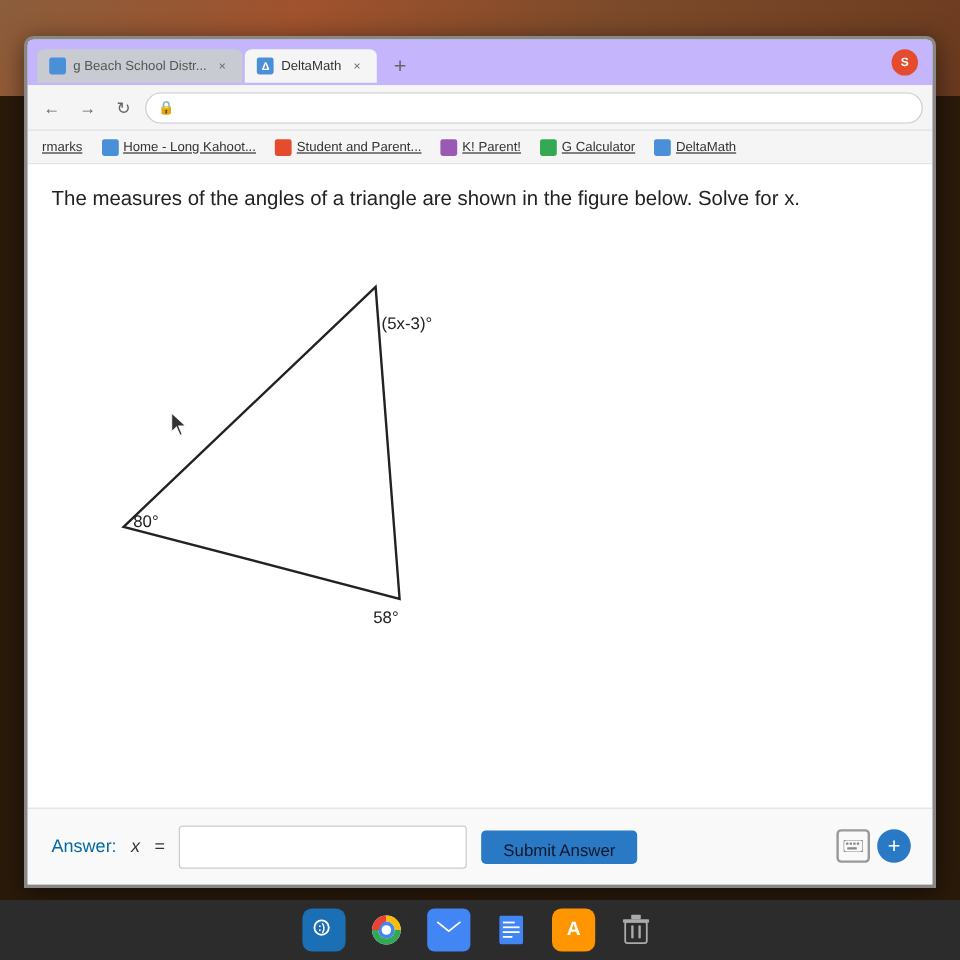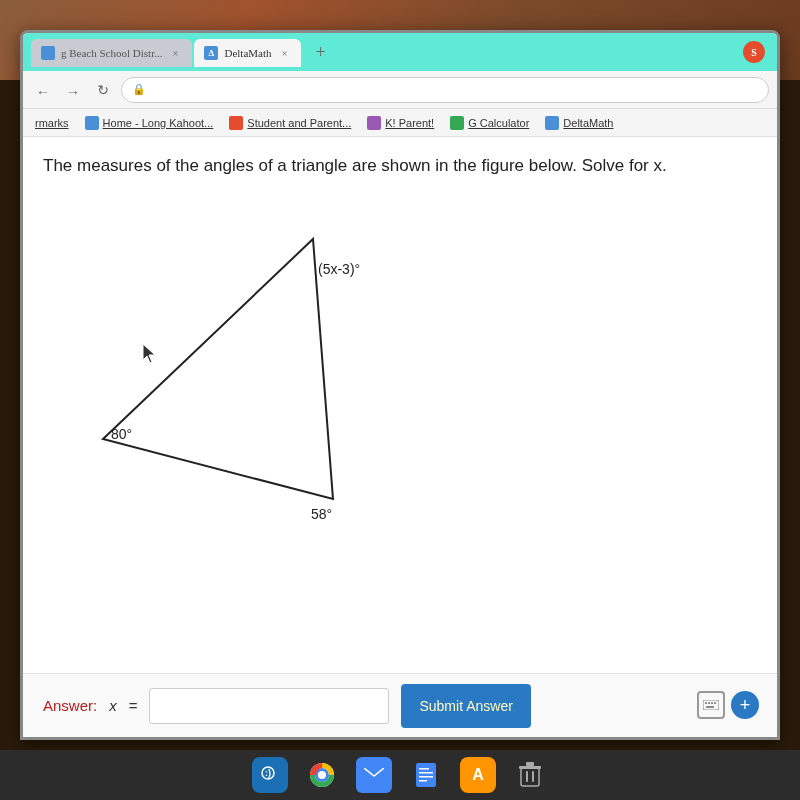--- a/index.html
+++ b/index.html
@@ -44,27 +44,26 @@
       width: 100%;
       height: 100%;
       background: #f5f5f5;
       display: flex;
       flex-direction: column;
     }
 
     
     .tab-bar {
       display: flex;
-      align-items: flex-start;
-      background: #5eead4;
+      align-items: center;
+      background: #c4b5fd;
       padding: 6px 8px 0 8px;
       gap: 2px;
       height: 38px;
       flex-shrink: 0;
-      font-family: Liberation Serif, serif;
     }
 
     .tab {
       display: flex;
       align-items: center;
       padding: 4px 10px;
       border-radius: 6px 6px 0 0;
       font-size: 11px;
       height: 28px;
       gap: 6px;
@@ -241,47 +240,47 @@
       border-top: 1px solid #e0e0e0;
       padding: 14px 20px;
       display: flex;
       align-items: center;
       gap: 12px;
       height: 64px;
     }
 
     .answer-label {
       font-size: 15px;
-      color: #b91c1c;
+      color: #0369a1;
     }
 
     .answer-equals {
       font-size: 15px;
       color: #333;
     }
 
     .answer-input {
       width: 240px;
       height: 36px;
       border: 1px solid #ccc;
       border-radius: 3px;
       padding: 0 10px;
       font-size: 14px;
       outline: none;
     }
 
     .submit-btn {
       background: #2979c4;
-      color: #fef9c3;
+      color: #0f172a;
       border: none;
       border-radius: 4px;
       padding: 8px 18px;
       font-size: 14px;
       cursor: pointer;
-      height: 44px;
+      height: 28px;
     }
 
     .keyboard-icon {
       position: absolute;
       right: 52px;
       bottom: 18px;
       width: 28px;
       height: 28px;
       border: 2px solid #999;
       border-radius: 4px;

